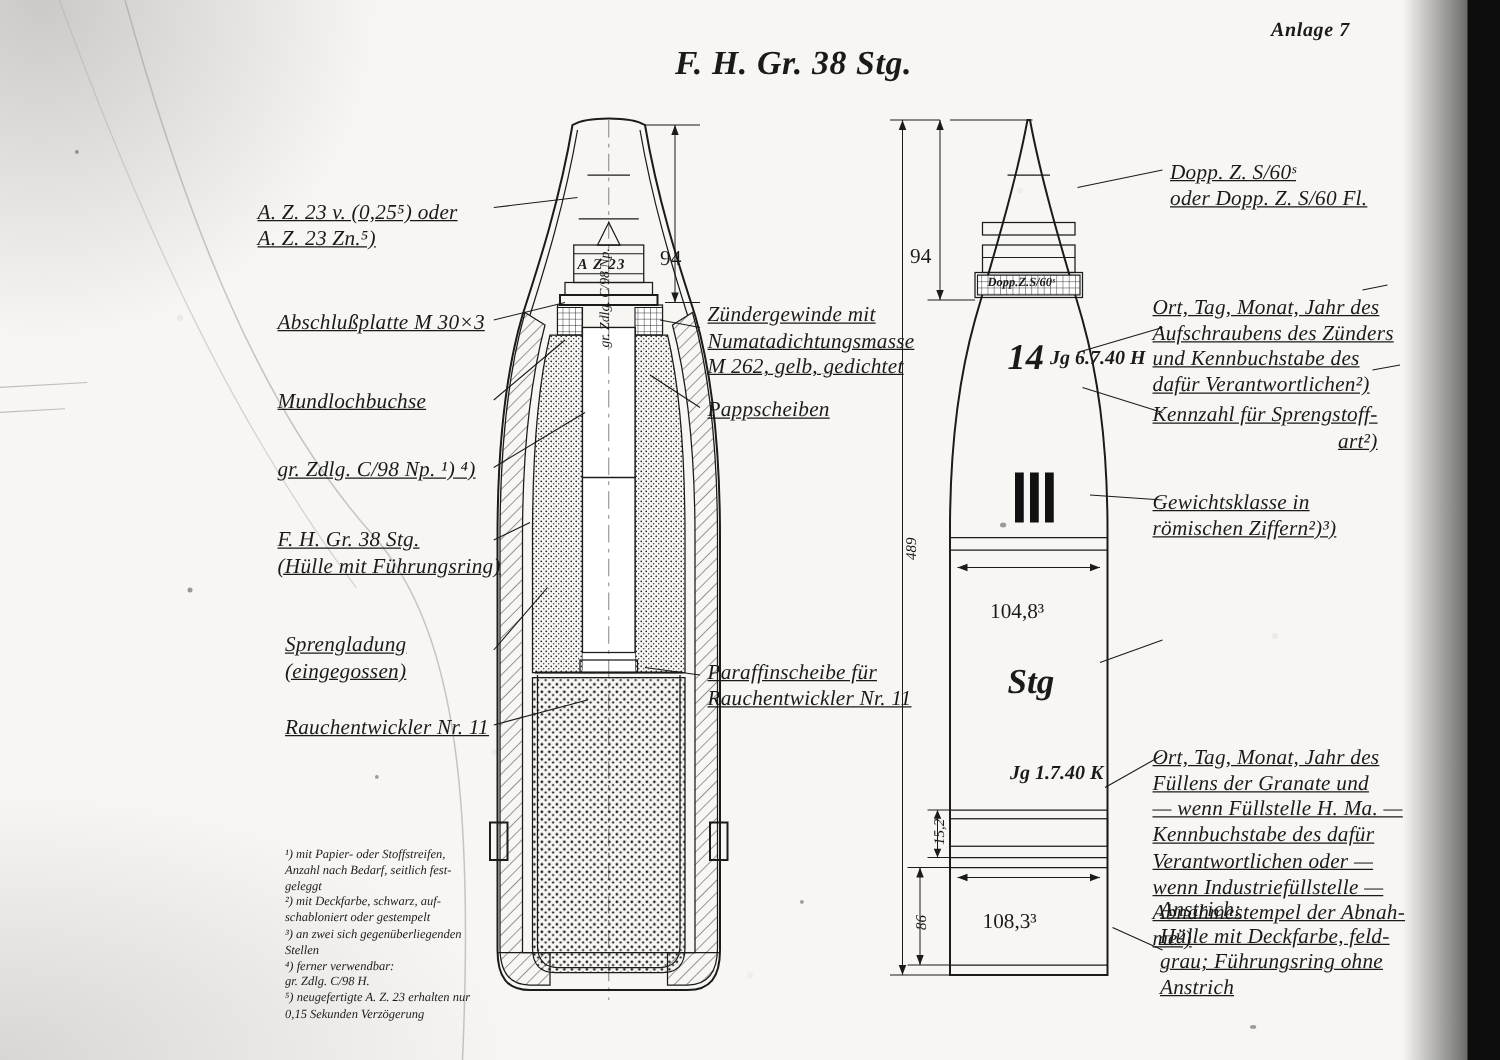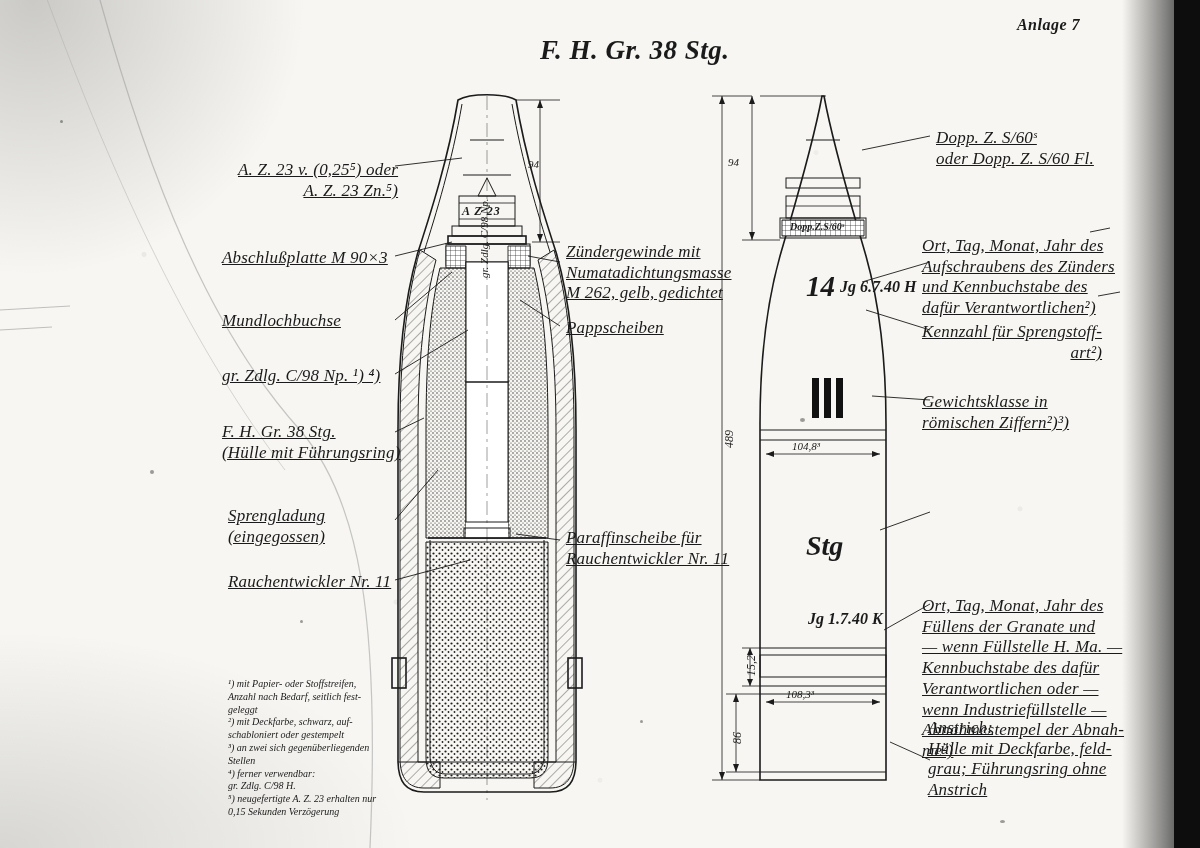--- a/index.html
+++ b/index.html
@@ -26,21 +26,21 @@
   .speck{position:absolute;background:#2a2a2a;border-radius:50%;opacity:.45;}
 
   
   .ttl{position:absolute;font-style:italic;font-weight:700;letter-spacing:.5px;}
   #title{left:540px;top:35px;font-size:27px;}
   #anlage{right:120px;top:16px;font-size:16px;font-weight:700;font-family:"Liberation Serif",serif;}
   .lbl{position:absolute;font-size:17px;font-style:italic;line-height:1.22;
        white-space:pre-line;letter-spacing:.2px;text-decoration:underline;}
   .lbl.r{text-align:left;}
   .foot{position:absolute;font-size:10px;font-style:italic;line-height:1.28;white-space:pre-line;}
-  .dim{position:absolute;font-size:11px;font-style:italic;}
+  .dim{position:absolute;font-size:17px;margin-top:39px;}
   .dimv{position:absolute;font-size:12px;font-style:italic;transform:rotate(-90deg);transform-origin:left top;}
   .marking{position:absolute;font-weight:700;font-style:italic;}
 
   svg{position:absolute;left:0;top:0;width:1200px;height:848px;overflow:visible;}
   .ln{stroke:#1b1b1b;stroke-width:1;fill:none;}
   .ln2{stroke:#1b1b1b;stroke-width:1.6;fill:none;}
   .thin{stroke:#1b1b1b;stroke-width:.8;fill:none;}
   .lead{stroke:#1b1b1b;stroke-width:.9;fill:none;}
   .hatch{stroke:#1b1b1b;stroke-width:.7;}
 </style>
@@ -230,23 +230,23 @@
     <path class="lead" d="M 930 512 L 880 530"></path>
     <path class="lead" d="M 930 604 L 884 630"></path>
     <path class="lead" d="M 930 760 L 890 742"></path>
     <path class="lead" d="M 1090 232 L 1110 228"></path>
     <path class="lead" d="M 1098 296 L 1120 292"></path>
   </svg>
 
   <div class="ttl" id="title">F. H. Gr. 38 Stg.</div>
   <div class="ttl" id="anlage">Anlage 7</div>
 
-  <div class="lbl" style="left:238px;top:160px;text-align:right;">A. Z. 23 v. (0,25⁵) oder
+  <div class="lbl" style="left:206px;top:160px;">A. Z. 23 v. (0,25⁵) oder
 A. Z. 23 Zn.⁵)</div>
-  <div class="lbl" style="left:222px;top:248px;">Abschlußplatte M 90×3</div>
+  <div class="lbl" style="left:222px;top:248px;">Abschlußplatte M 30×3</div>
   <div class="lbl" style="left:222px;top:311px;">Mundlochbuchse</div>
   <div class="lbl" style="left:222px;top:366px;">gr. Zdlg. C/98 Np. ¹) ⁴)</div>
   <div class="lbl" style="left:222px;top:422px;">F. H. Gr. 38 Stg.
 (Hülle mit Führungsring)</div>
   <div class="lbl" style="left:228px;top:506px;">Sprengladung
 (eingegossen)</div>
   <div class="lbl" style="left:228px;top:572px;">Rauchentwickler Nr. 11</div>
 
   <div class="lbl r" style="left:566px;top:242px;">Zündergewinde mit
 Numatadichtungsmasse

